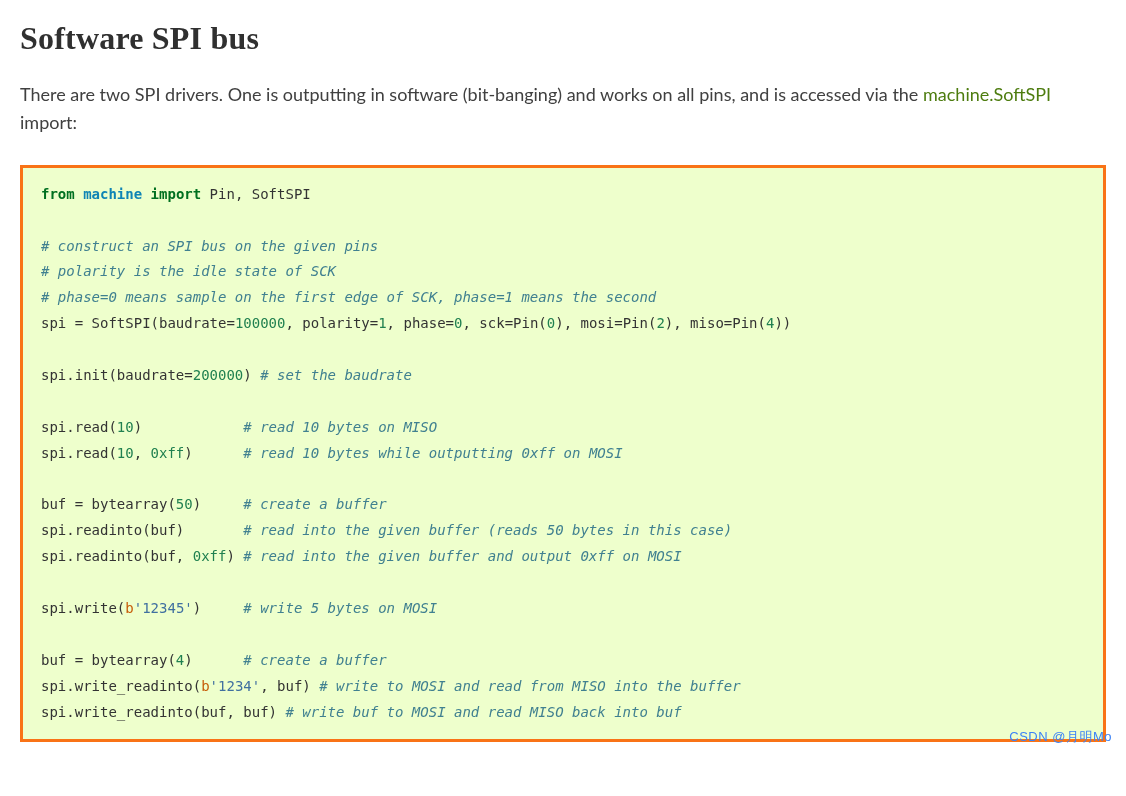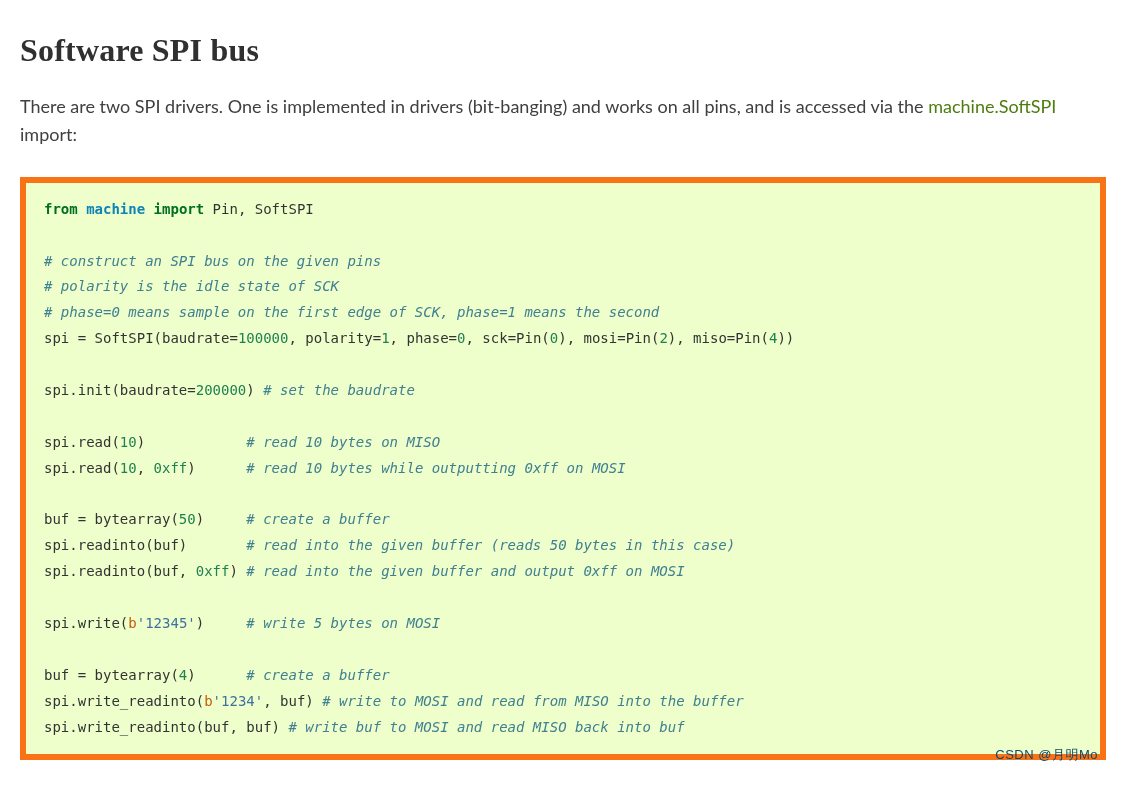--- a/index.html
+++ b/index.html
@@ -8,68 +8,68 @@
     font-family: "Lato", "Segoe UI", -apple-system, sans-serif;
     color: #404040;
     background: #ffffff;
     width: 1086px;
     position: relative;
   }
   h2.section-heading {
     font-size: 32px;
     font-weight: 700;
     color: #303030;
-    margin: 12px 0 24px 0;
+    margin: 0 0 24px 0;
     font-family: "Roboto Slab", Georgia, serif;
     letter-spacing: 0.2px;
   }
   p.intro {
     font-size: 18px;
     line-height: 1.55;
     color: #404040;
     margin: 0 0 28px 0;
   }
   a.api-link {
     color: #4d7c0f;
     text-decoration: none;
   }
   .code-block {
     background: #eeffcc;
-    border: 6px solid #f97316;
+    border: 3px solid #f97316;
     padding: 14px 18px 14px 18px;
     font-family: "Consolas", "SFMono-Regular", "Menlo", monospace;
     font-size: 14px;
     line-height: 1.85;
     color: #333;
     overflow: auto;
     white-space: pre;
   }
   .tok-kw  { color: #007020; font-weight: 700; }
   .tok-mod { color: #0e84b5; font-weight: 700; }
   .tok-cmt { color: #408090; font-style: italic; }
   .tok-num { color: #208050; }
   .tok-str { color: #4070a0; }
   .tok-aff { color: #c65d09; }
   .watermark {
     position: absolute;
-    right: 28px;
+    right: 14px;
     bottom: 6px;
-    color: #0c4a6e;
+    color: #3b82f6;
     font-size: 13px;
     font-family: sans-serif;
     letter-spacing: 0.5px;
     pointer-events: none;
   }
 </style>
 </head>
 <body>
 
 <h2 class="section-heading">Software SPI bus</h2>
 
-<p class="intro"><span>There are two SPI drivers. One is implemented in drivers (bit-banging) and works on all pins, and is accessed via the </span><a class="api-link">machine.SoftSPI</a><span> import:</span></p>
+<p class="intro"><span>There are two SPI drivers. One is outputting in software (bit-banging) and works on all pins, and is accessed via the </span><a class="api-link">machine.SoftSPI</a><span> import:</span></p>
 
 <div class="code-block"><span class="tok-kw">from</span> <span class="tok-mod">machine</span> <span class="tok-kw">import</span><span> Pin, SoftSPI</span>
 
 <span class="tok-cmt"># construct an SPI bus on the given pins</span>
 <span class="tok-cmt"># polarity is the idle state of SCK</span>
 <span class="tok-cmt"># phase=0 means sample on the first edge of SCK, phase=1 means the second</span>
 <span>spi = SoftSPI(baudrate=</span><span class="tok-num">100000</span><span>, polarity=</span><span class="tok-num">1</span><span>, phase=</span><span class="tok-num">0</span><span>, sck=Pin(</span><span class="tok-num">0</span><span>), mosi=Pin(</span><span class="tok-num">2</span><span>), miso=Pin(</span><span class="tok-num">4</span><span>))</span>
 
 <span>spi.init(baudrate=</span><span class="tok-num">200000</span><span>) </span><span class="tok-cmt"># set the baudrate</span>
 

